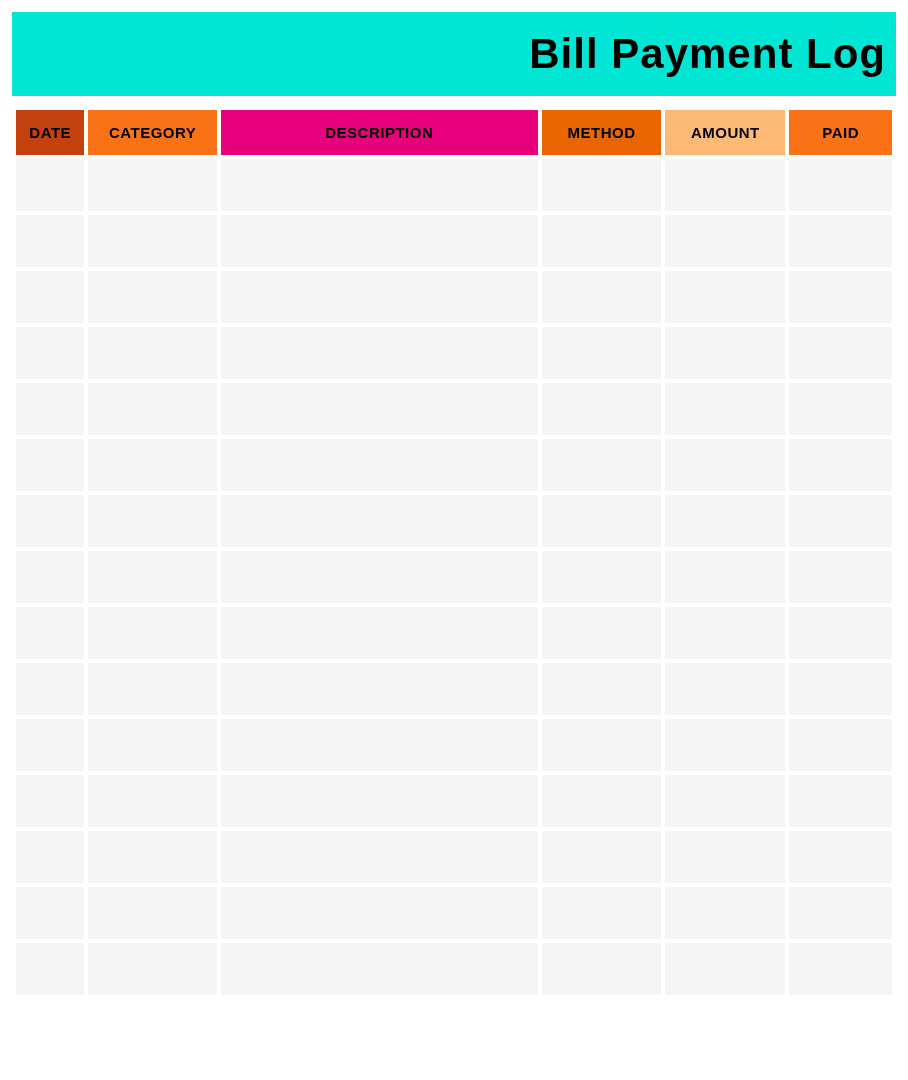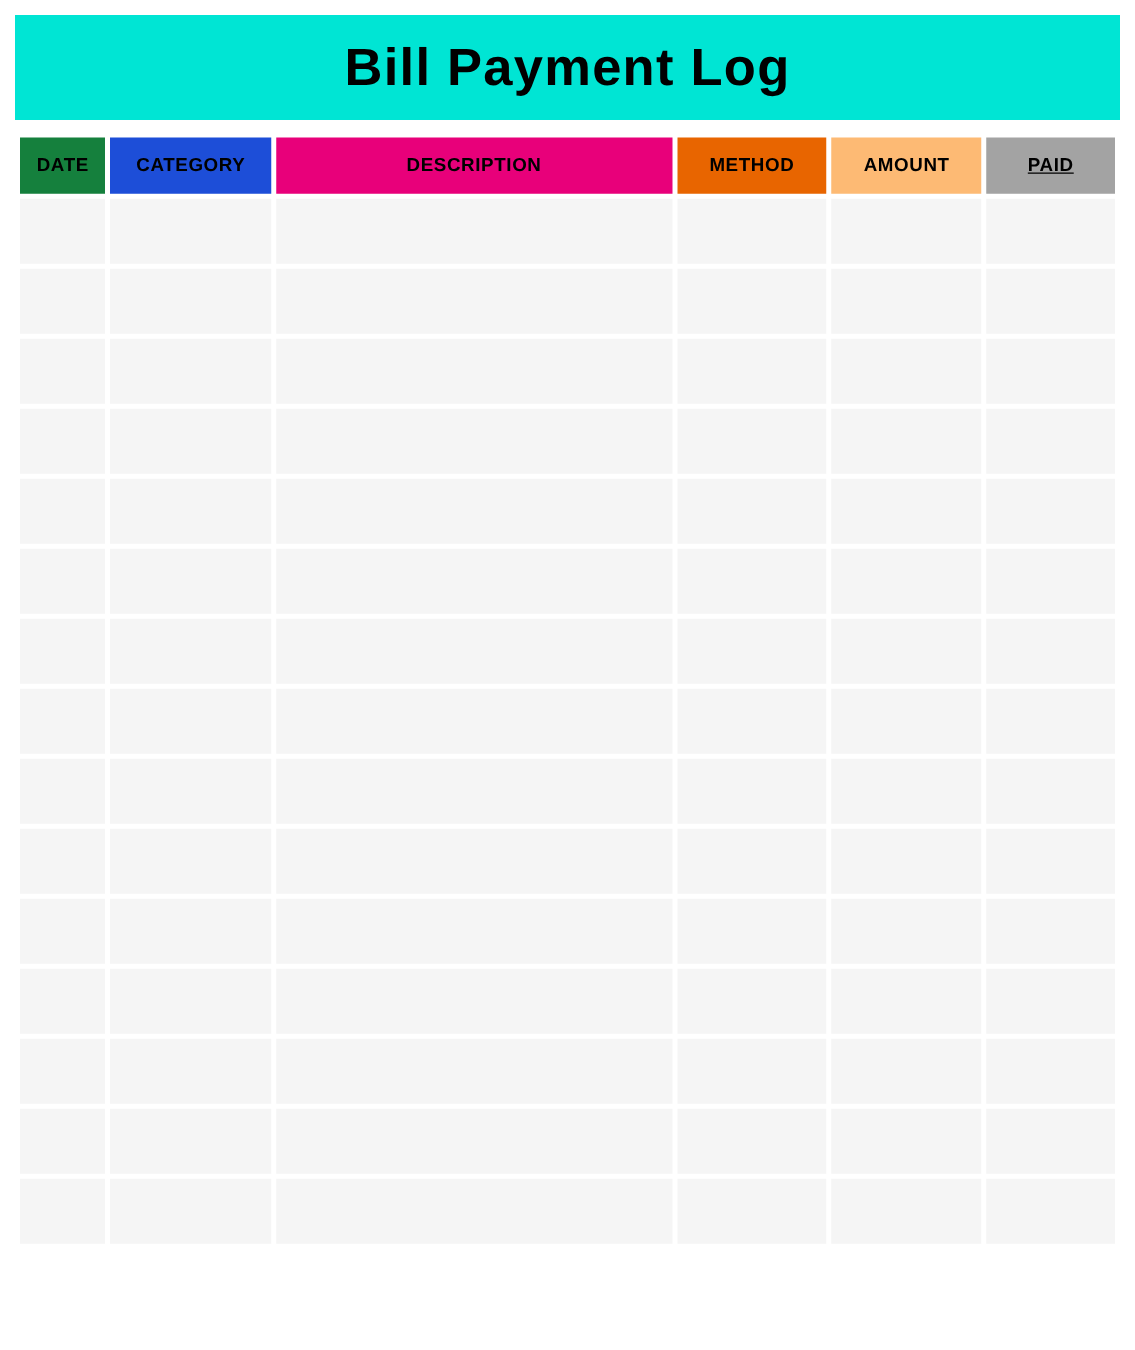--- a/index.html
+++ b/index.html
@@ -16,22 +16,22 @@
       padding: 12px;
     }
 
     .page-wrapper {
       width: 884px;
       margin: 0 auto;
     }
 
     .header {
       background-color: #00E5D4;
-      padding: 18px 26px;
-      text-align: center;
+      padding: 18px 10px;
+      text-align: right;
       margin-bottom: 10px;
     }
 
     .header h1 {
       font-size: 42px;
       font-weight: 900;
       color: #000000;
       letter-spacing: 1px;
     }
 
@@ -44,26 +44,26 @@
 
     .header-cell {
       padding: 14px 6px;
       text-align: center;
       font-size: 15px;
       font-weight: 800;
       color: #000000;
       letter-spacing: 0.5px;
     }
 
-    .header-date        { background-color: #15803d; }
-    .header-category    { background-color: #1d4ed8; }
+    .header-date        { background-color: #c2410c; }
+    .header-category    { background-color: #f97316; }
     .header-description { background-color: #E8007A; color: #000000; text-align: center; }
     .header-method      { background-color: #E86500; color: #000000; }
     .header-amount      { background-color: #fdba74; color: #000000; }
-    .header-paid        { background-color: #a3a3a3; color: #000000; text-decoration: underline; }
+    .header-paid        { background-color: #f97316; color: #000000; }
 
     .data-cell {
       background-color: #F5F5F5;
       height: 52px;
       border: none;
     }
 
     table {
       width: 100%;
       border-collapse: separate;

